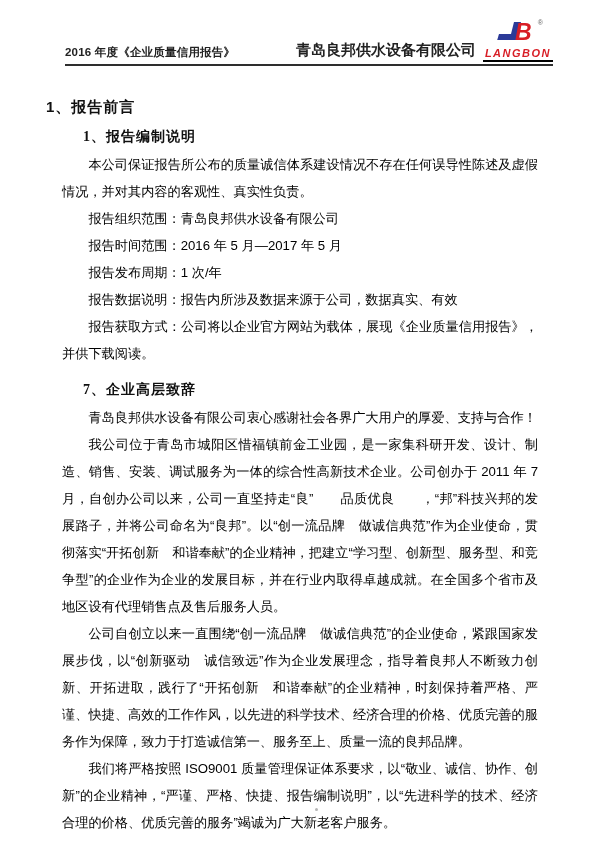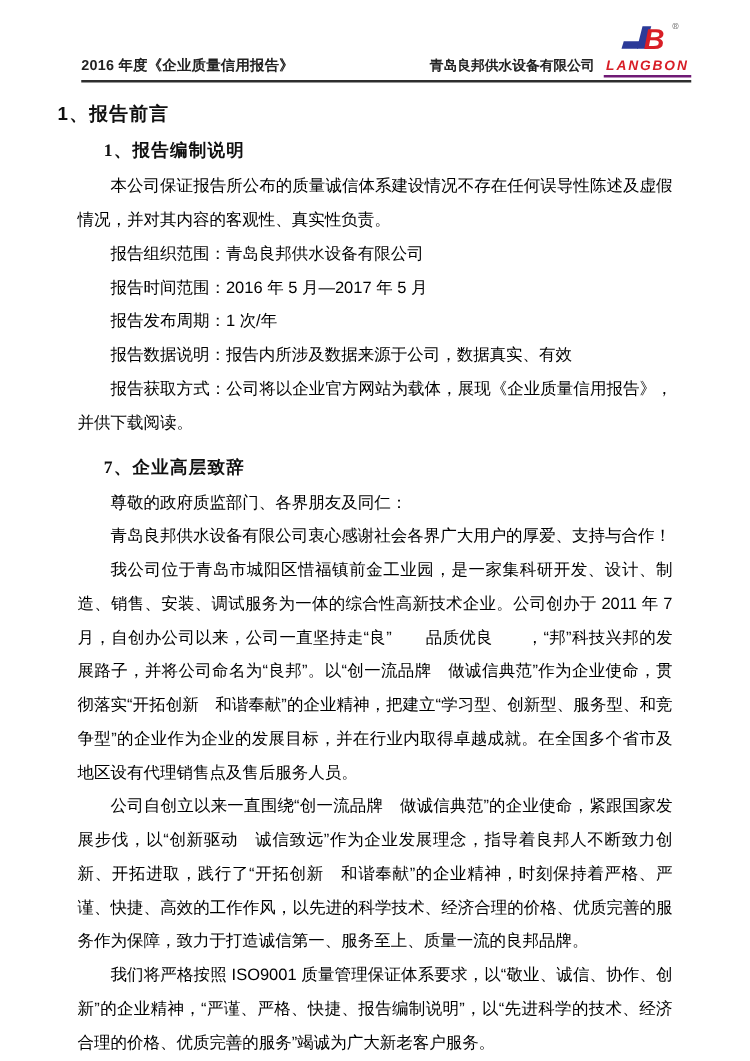--- a/index.html
+++ b/index.html
@@ -22,37 +22,37 @@
     justify-content:space-between;
     align-items:flex-end;
     padding-bottom:2px;
   }
   .header-title {
     font-size:11.5px; font-weight:bold; color:#222;
     letter-spacing:.2px; padding-bottom:2px; white-space:nowrap;
   }
   .header-right { display:flex; align-items:flex-end; gap:7px; }
   .header-company {
-    font-size:11px; font-weight:bold; color:#222;
+    font-size:15px; font-weight:bold; color:#222;
     padding-bottom:2px; white-space:nowrap;font-family:Liberation Serif, serif;
   }
   .logo { display:flex; flex-direction:column; align-items:center; line-height:1; }
   .logo-mark-row { display:flex; align-items:flex-start; }
   .logo-reg { font-size:7px; color:#666; margin-left:1px; margin-top:-2px; }
   .logo-brand {
     font-size:11px; font-weight:bold; font-style:italic;
     color:#d81e26; letter-spacing:1.5px;
-    border-bottom:2px solid #701a75;
+    border-bottom:2px solid #000000;
     padding:1px 2px 1px 2px; margin-top:1px; white-space:nowrap;
   }
 
   
   .content { position:absolute; top:66px; left:0; right:0; }
   .h1 {
-    margin:16px 0 0 46px;
+    margin:32px 0 0 46px;
     font-size:15px; font-weight:bold; color:#101010;
     letter-spacing:1px;
   }
   .h2 {
     margin:11px 0 5px 83px;
     font-size:14px; font-weight:bold; color:#101010;
     letter-spacing:1px;
     font-family:Liberation Serif, serif;
   }
   .h2.second { margin-top:14px; }
@@ -109,21 +109,20 @@
     <p class="para">本公司保证报告所公布的质量诚信体系建设情况不存在任何误导性陈述及虚假情况，并对其内容的客观性、真实性负责。</p>
 
     <p class="para">报告组织范围：青岛良邦供水设备有限公司</p>
     <p class="para">报告时间范围：2016 年 5 月—2017 年 5 月</p>
     <p class="para">报告发布周期：1 次/年</p>
     <p class="para">报告数据说明：报告内所涉及数据来源于公司，数据真实、有效</p>
     <p class="para">报告获取方式：公司将以企业官方网站为载体，展现《企业质量信用报告》，并供下载阅读。</p>
 
     <div class="h2 second">7、企业高层致辞</div>
 
-    <p class="para">尊敬的政府质监部门、各界朋友及同仁：</p>
     <p class="para">青岛良邦供水设备有限公司衷心感谢社会各界广大用户的厚爱、支持与合作！</p>
     <p class="para">我公司位于青岛市城阳区惜福镇前金工业园，是一家集科研开发、设计、制造、销售、安装、调试服务为一体的综合性高新技术企业。公司创办于 2011 年 7 月，自创办公司以来，公司一直坚持走“良”　　品质优良　　，“邦”科技兴邦的发展路子，并将公司命名为“良邦”。以“创一流品牌　做诚信典范”作为企业使命，贯彻落实“开拓创新　和谐奉献”的企业精神，把建立“学习型、创新型、服务型、和竞争型”的企业作为企业的发展目标，并在行业内取得卓越成就。在全国多个省市及地区设有代理销售点及售后服务人员。</p>
     <p class="para">公司自创立以来一直围绕“创一流品牌　做诚信典范”的企业使命，紧跟国家发展步伐，以“创新驱动　诚信致远”作为企业发展理念，指导着良邦人不断致力创新、开拓进取，践行了“开拓创新　和谐奉献”的企业精神，时刻保持着严格、严谨、快捷、高效的工作作风，以先进的科学技术、经济合理的价格、优质完善的服务作为保障，致力于打造诚信第一、服务至上、质量一流的良邦品牌。</p>
     <p class="para">我们将严格按照 ISO9001 质量管理保证体系要求，以“敬业、诚信、协作、创新”的企业精神，“严谨、严格、快捷、报告编制说明”，以“先进科学的技术、经济合理的价格、优质完善的服务”竭诚为广大新老客户服务。</p>
 
   </div>
 
   <div class="dot-artifact"></div>
 
 </div>

